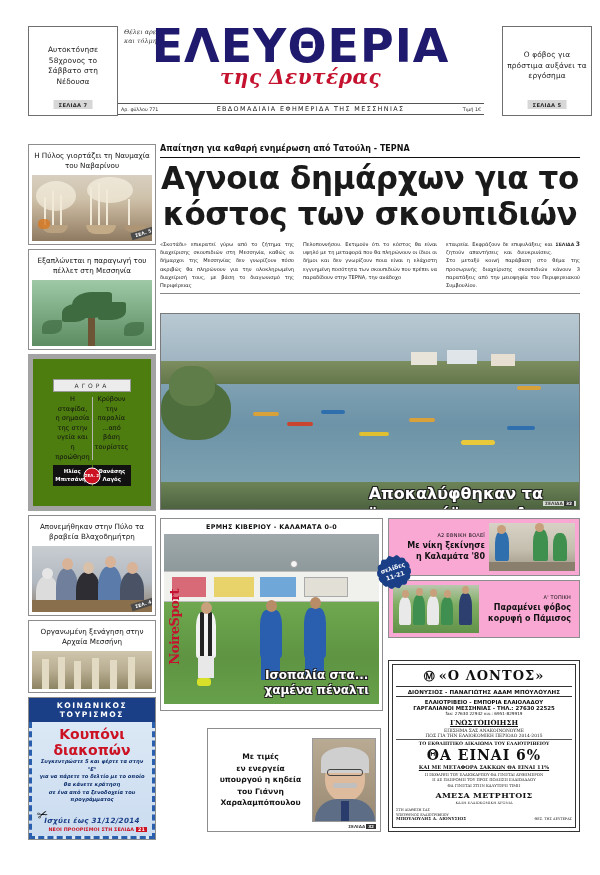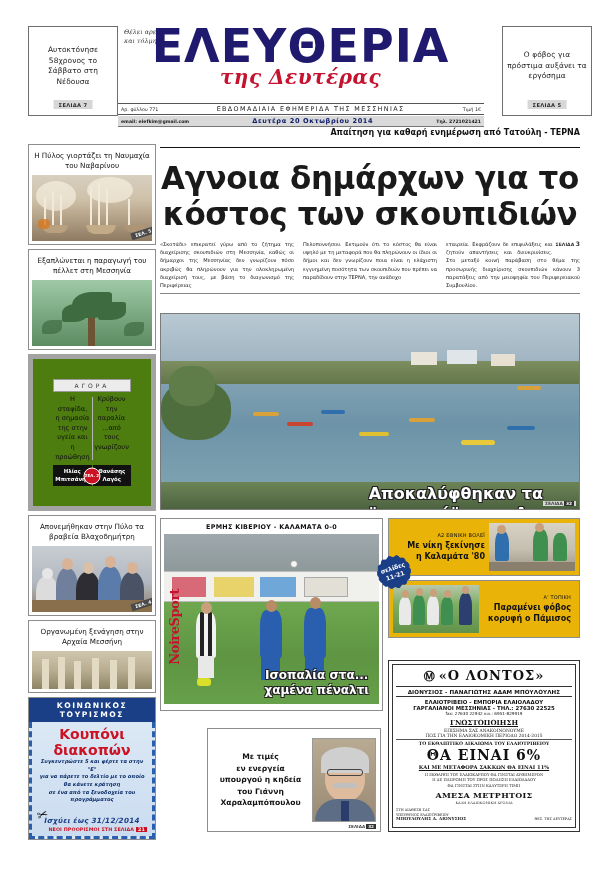--- a/index.html
+++ b/index.html
@@ -156,23 +156,23 @@
     font-size: 4.8px; font-weight: bold; color: #cc1122; text-align: right;
     margin-top: 2px; letter-spacing: .1px;
   }
   .coupon-foot .pg {
     background: #cc1122; color: #fff; padding: 0 2px; margin-left: 2px;
   }
   .scissors { position: absolute; left: 5px; bottom: 14px; font-size: 13px; color: #111; transform: rotate(-18deg); }
 
   
   .kicker {
-    position: absolute; left: 160px; top: 128px; width: 420px; text-align: right;
+    position: absolute; left: 160px; top: 144px; width: 420px; text-align: left;
     font-size: 8px; font-weight: bold; color: #111;
-    border-bottom: 1px solid #111; padding-bottom: 10px;
+    border-bottom: 1px solid #111; padding-bottom: 4px;
   }
   .headline {
     position: absolute; left: 160px; top: 160px; width: 420px; text-align: center;
     font-size: 31px; line-height: 36px; font-weight: bold; color: #1a1a1a;
     letter-spacing: -.4px;
   }
   .lead-cols {
     position: absolute; left: 160px; top: 240px; width: 420px;
     display: flex; gap: 9px; border-bottom: 1px solid #888; padding-bottom: 4px;
   }
@@ -246,21 +246,21 @@
   .sp-badge {
     position: absolute; left: 377px; top: 555px; width: 34px; height: 34px;
     background: #1a3f86; color: #fff; border-radius: 50%;
     display: flex; flex-direction: column; align-items: center; justify-content: center;
     font-size: 6px; line-height: 8px; font-weight: bold; z-index: 9;
     transform: rotate(-18deg);
     clip-path: polygon(50% 0%,61% 8%,74% 4%,80% 16%,93% 18%,93% 31%,104% 40%,97% 51%,104% 62%,93% 70%,93% 83%,80% 85%,74% 97%,61% 93%,50% 101%,39% 93%,26% 97%,20% 85%,7% 83%,7% 70%,-4% 62%,3% 51%,-4% 40%,7% 31%,7% 18%,20% 16%,26% 4%,39% 8%);
   }
 
   .sport-side { position: absolute; left: 388px; top: 518px; width: 192px; }
-  .ss-box { border: 1px solid #8d8d8d; background: #eab308; padding: 4px; margin-bottom: 4px; display: flex; align-items: center; }
+  .ss-box { border: 1px solid #8d8d8d; background: #f9a8d4; padding: 4px; margin-bottom: 4px; display: flex; align-items: center; }
   .ss-text { flex: 1; text-align: right; padding: 0 4px; }
   .ss-kicker { font-size: 5px; color: #111; letter-spacing: .2px; margin-bottom: 2px; }
   .ss-title { font-size: 8px; line-height: 11px; font-weight: bold; color: #111; }
   .ss-photo { width: 86px; height: 48px; overflow: hidden; position: relative; }
   .ph-volley { background: linear-gradient(180deg,#d8d2c6 0%,#c5bfb0 55%,#9e9584 100%); }
   .ph-volley .v-player { position:absolute; border-radius:40% 40% 10% 10%; }
   .ph-soccer2 { background: linear-gradient(180deg,#b9c7ae 0%,#7fae63 40%,#629149 100%); }
   .ph-soccer2 .s-player { position:absolute; border-radius:40% 40% 10% 10%; }
 
   
@@ -334,25 +334,20 @@
       <div class="cb-text">Ο φόβος για πρόστιμα αυξάνει τα εργόσημα</div>
       <div class="cb-page">ΣΕΛΙΔΑ 5</div>
     </div>
 
     <div class="info-bar">
       <div class="ib-left">Αρ. φύλλου 771</div>
       <div class="ib-center">ΕΒΔΟΜΑΔΙΑΙΑ ΕΦΗΜΕΡΙΔΑ ΤΗΣ ΜΕΣΣΗΝΙΑΣ</div>
       <div class="ib-right">Τιμή 1€</div>
     </div>
 
-    <div class="info-bar2">
-      <div class="i2-left">email: elefkim@gmail.com</div>
-      <div class="i2-center">Δευτέρα 20 Οκτωβρίου 2014</div>
-      <div class="i2-right">Τηλ. 2721021421</div>
-    </div>
   </div>
 
   <div class="left-col">
 
     <div class="lc-item">
       <div class="lc-title">Η Πύλος γιορτάζει τη Ναυμαχία του Ναβαρίνου</div>
       <div class="lc-photo ph-naval">
         <div class="smoke" style="left:4px;top:6px;width:40px;height:30px;"></div>
         <div class="smoke" style="left:55px;top:2px;width:46px;height:26px;"></div>
         <div class="ship" style="left:12px;top:22px;width:2px;height:30px;"></div>
@@ -382,21 +377,21 @@
       </div>
     </div>
 
     <div class="agora-box">
       <div class="agora-head">ΑΓΟΡΑ</div>
       <div class="agora-cols">
         <div class="agora-col">
           <div class="agora-text">Η σταφίδα, η σημασία της στην υγεία και η προώθηση</div>
         </div>
         <div class="agora-col">
-          <div class="agora-text">Κρύβουν την παραλία ...από τους γνωρίζουν</div>
+          <div class="agora-text">Κρύβουν την παραλία ...από βάση τουρίστες</div>
         </div>
       </div>
       <div class="agora-names">
         <div class="agora-name left">Ηλίας Μπιτσάνης</div>
         <div class="agora-name">Θανάσης Λαγός</div>
         <div class="agora-badge">ΣΕΛ. 2</div>
       </div>
     </div>
 
     <div class="lc-item">

